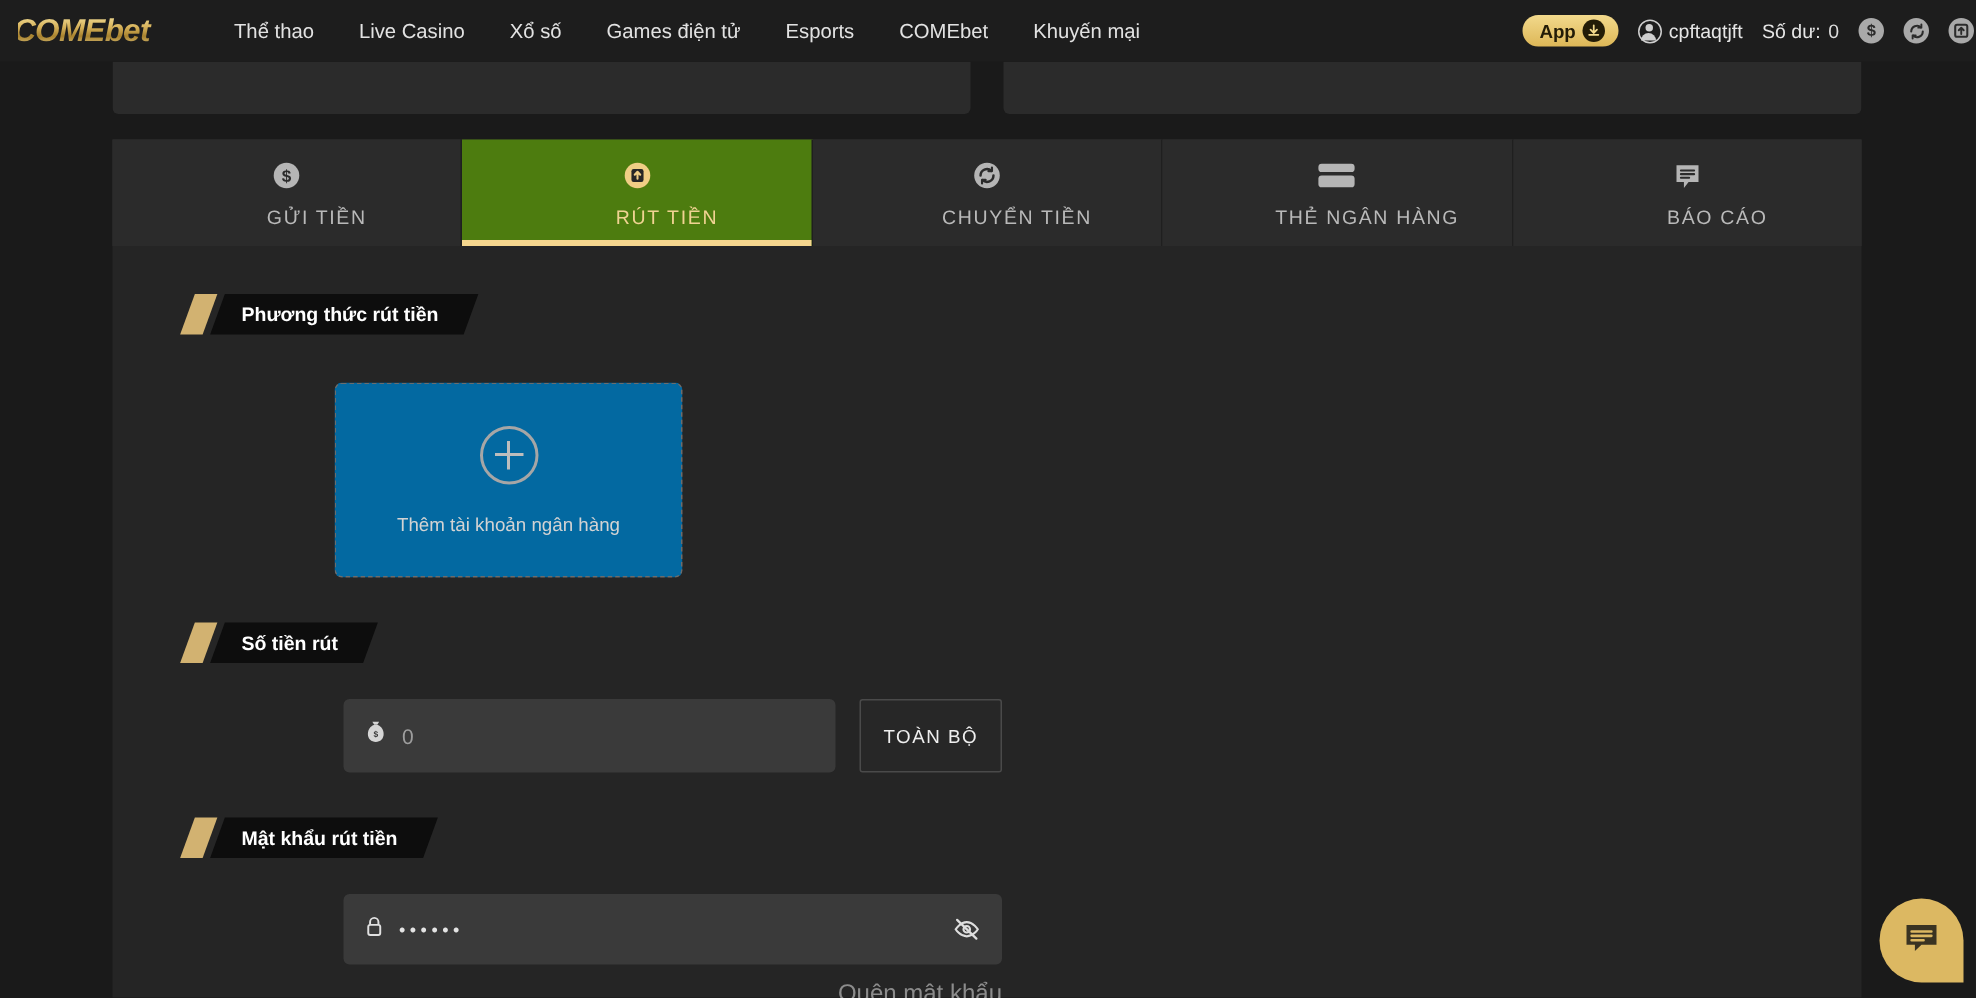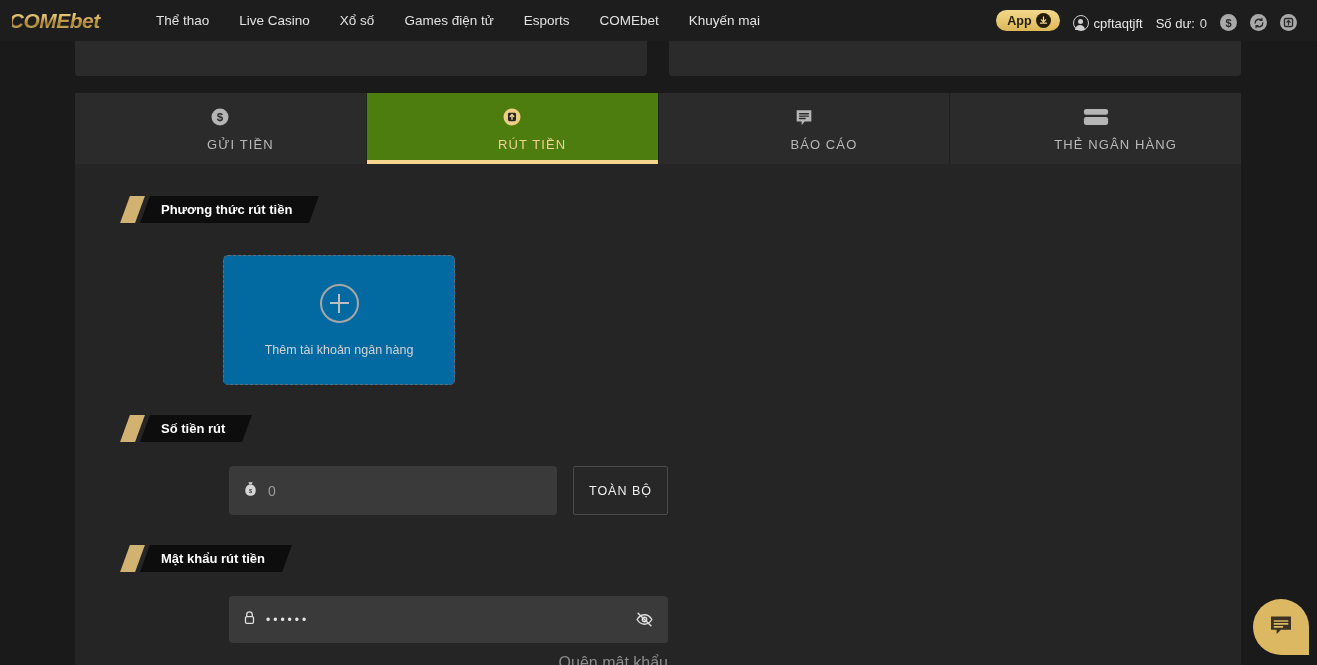--- a/index.html
+++ b/index.html
@@ -23,21 +23,21 @@
     font-size:21px; font-weight:bold; letter-spacing:-.5px;
     background:linear-gradient(180deg,#f6e7a8 0%,#d8b45c 38%,#a8822e 62%,#f0dda0 100%);
     -webkit-background-clip:text; background-clip:text; color:transparent;
     position:relative; font-style:italic;
   }
   .logo .sup{
     font-size:9px; position:relative; top:-7px; left:1px;margin-left:24px;
   }
   .nav{ display:flex; align-items:center; margin-left:26px; gap:30px; }
   .nav a{ color:#e2e2e2; font-size:13.5px; text-decoration:none; white-space:nowrap; }
-  .hright{ margin-left:auto; display:flex; align-items:flex-end; gap:13px; padding-right:20px;}
+  .hright{ margin-left:auto; display:flex; align-items:center; gap:13px; padding-right:1px;}
   .appbtn{
     background:linear-gradient(180deg,#f2d98c,#ddb757);
     color:#231c07; font-weight:bold; font-size:12.5px;
     border-radius:11px; padding:3px 9px 3px 11px;
     display:flex; align-items:center; gap:4px;
     border:none; cursor:pointer;
   }
   .appbtn .dl{
     width:15px;height:15px;border-radius:50%;
     background:#231c07; display:inline-flex;align-items:center;justify-content:center;
@@ -249,34 +249,44 @@
             <circle cx="12" cy="12" r="9.3" fill="#f0ce85"></circle>
             <rect x="7.6" y="7.3" width="8.8" height="9.4" rx="1.6" fill="#262626"></rect>
             <path d="M12 14.4V9.6M10 11.4L12 9.3l2 2.1" stroke="#f0ce85" stroke-width="1.5" fill="none" stroke-linecap="round" stroke-linejoin="round"></path>
           </svg>
       </span>
       <span class="tlabel">RÚT TIỀN</span>
     </div>
     <div class="tab">
       <span class="ticon">
         <svg width="22" height="22" viewBox="0 0 24 24">
-            <path d="M4 4.6h16v12.2h-7.2L9.4 21v-4.2H4z" fill="#b5b5b5"></path>
-            <path d="M7.2 8.4h9.6M7.2 11h9.6M7.2 13.6h6" stroke="#2b2b2b" stroke-width="1.5" stroke-linecap="round"></path>
-          </svg>
-      </span>
-      <span class="tlabel">BÁO CÁO</span>
+            <circle cx="12" cy="12" r="9.3" fill="#b5b5b5"></circle>
+            <path d="M7.3 12a4.7 4.7 0 0 1 7.9-3.4M16.7 12a4.7 4.7 0 0 1-7.9 3.4" stroke="#2b2b2b" stroke-width="1.8" fill="none" stroke-linecap="round"></path>
+            <path d="M15.6 6.2v2.6h-2.6M8.4 17.8v-2.6H11" stroke="#2b2b2b" stroke-width="1.6" fill="none" stroke-linecap="round" stroke-linejoin="round"></path>
+          </svg>
+      </span>
+      <span class="tlabel">CHUYỂN TIỀN</span>
     </div>
     <div class="tab">
       <span class="ticon">
         <svg width="26" height="20" viewBox="0 0 28 20">
             <rect x="1" y="1.5" width="26" height="6" rx="2.4" fill="#b5b5b5"></rect>
             <rect x="1" y="10" width="26" height="8.5" rx="2.4" fill="#b5b5b5"></rect>
           </svg>
       </span>
       <span class="tlabel">THẺ NGÂN HÀNG</span>
+    </div>
+    <div class="tab">
+      <span class="ticon">
+        <svg width="22" height="22" viewBox="0 0 24 24">
+            <path d="M4 4.6h16v12.2h-7.2L9.4 21v-4.2H4z" fill="#b5b5b5"></path>
+            <path d="M7.2 8.4h9.6M7.2 11h9.6M7.2 13.6h6" stroke="#2b2b2b" stroke-width="1.5" stroke-linecap="round"></path>
+          </svg>
+      </span>
+      <span class="tlabel">BÁO CÁO</span>
     </div>
   </div>
 
   <div style="margin-top:32px;">
     <div class="sect">
       <div class="bar"></div>
       <div class="band">
         <span>Phương thức rút tiền</span>
       </div>
     </div>

